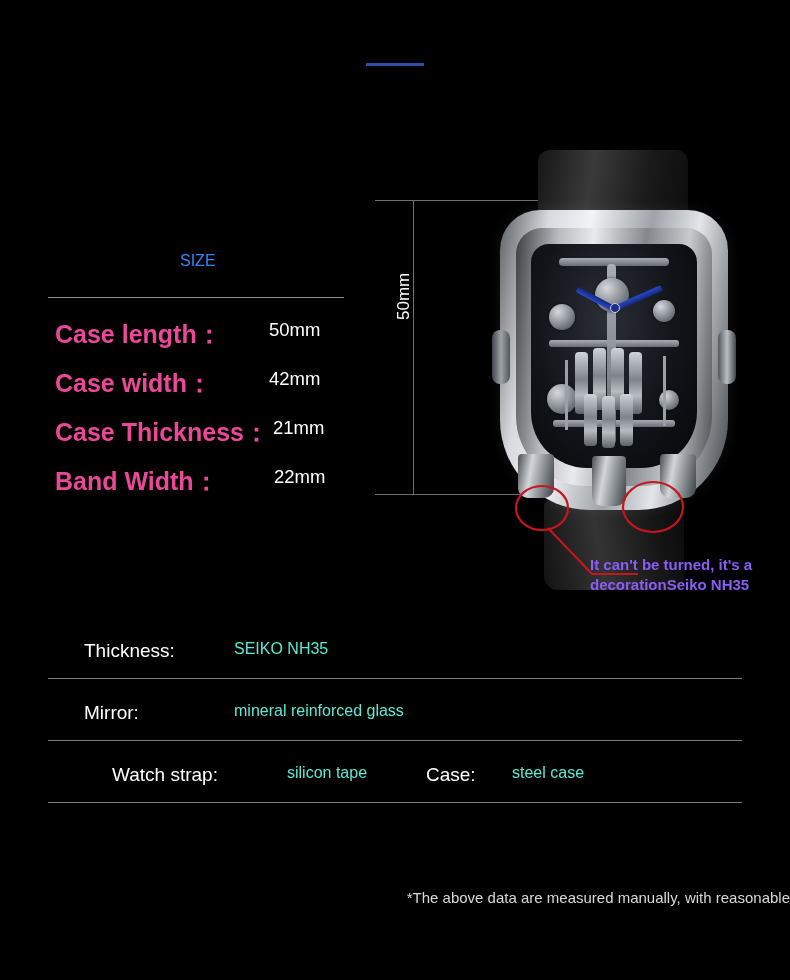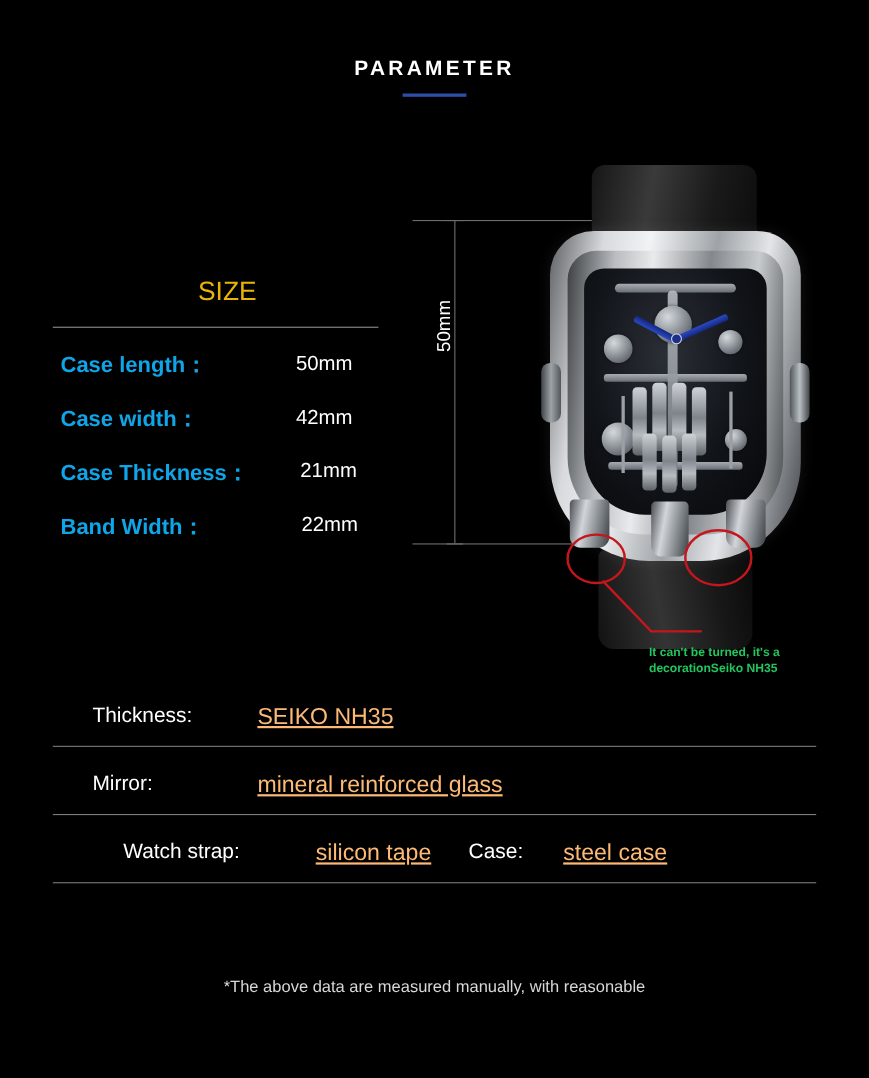--- a/index.html
+++ b/index.html
@@ -36,22 +36,22 @@
     height: 3px;
     background: #2b4fa8;
     margin: 11px auto 0 auto;
   }
 
   
   .size-title {
     position: absolute;
     left: 180px;
     top: 252px;
-    font-size: 24px;
-    color: #eab308;
+    font-size: 16px;
+    color: #3b82f6;
   }
   .size-divider {
     position: absolute;
     left: 48px;
     top: 297px;
     width: 296px;
     height: 1px;
     background: #8d8d8d;
   }
   .size-table {
@@ -61,23 +61,23 @@
     width: 300px;
   }
   .size-row {
     height: 49px;
     position: relative;
   }
   .size-label {
     position: absolute;
     left: 7px;
     top: 0;
-    font-size: 20px;
+    font-size: 25px;
     font-weight: bold;
-    color: #0ea5e9;
+    color: #ec4899;
     white-space: nowrap;
   }
   .size-value {
     position: absolute;
     top: 1px;
     font-size: 18.5px;
     color: #ffffff;
     white-space: nowrap;
   }
   .size-row:nth-child(1) .size-value { left: 221px; }
@@ -269,26 +269,26 @@
     position: absolute;
     left: 0;
     top: 0;
     width: 420px;
     height: 470px;
     pointer-events: none;
   }
   .anno-text {
     position: absolute;
     left: 220px;
-    top: 436px;
+    top: 405px;
     width: 200px;
-    font-size: 11px;
+    font-size: 15px;
     font-weight: bold;
     line-height: 1.35;
-    color: #22c55e;
+    color: #8b5cf6;
   }
 
   
   .specs {
     position: absolute;
     left: 48px;
     top: 628px;
     width: 694px;
   }
   .spec-row {
@@ -303,55 +303,53 @@
     background: #7c7c7c;
   }
   .spec-label {
     position: absolute;
     font-size: 19px;
     color: #ffffff;
     white-space: nowrap;
   }
   .spec-value {
     position: absolute;
-    font-size: 21px;
-    color: #fdba74;
+    font-size: 16px;
+    color: #5eead4;
     white-space: nowrap;
-    text-decoration: underline;
   }
 
   .r1-label { left: 36px; top: 12px; }
   .r1-value { left: 186px; top: 12px; }
   .r2-label { left: 36px; top: 12px; }
   .r2-value { left: 186px; top: 12px; }
   .r3-label { left: 36px; top: 12px; margin-left: 28px; }
   .r3-value { left: 207px; top: 12px; margin-left: 32px; }
   .r3-label2 { left: 378px; top: 12px; }
   .r3-value2 { left: 464px; top: 12px; }
   .r4-label { left: 36px; top: 12px; }
   .r4-label2 { left: 383px; top: 12px; }
   .r4-value2 { left: 533px; top: 12px; }
 
   
   .footnote {
     position: absolute;
     left: 0;
     top: 884px;
     width: 790px;
-    text-align: center;
+    text-align: right;
     font-size: 15px;
     line-height: 1.85;
     color: #d8d8d8;
   }
 </style>
 </head>
 <body>
 
 <div class="header">
-  <div class="header-title">PARAMETER</div>
   <div class="header-rule"></div>
 </div>
 
 <div class="size-title">SIZE</div>
 <div class="size-divider"></div>
 
 <div class="size-table">
   <div class="size-row">
     <span class="size-label">Case length：</span>
     <span class="size-value">50mm</span>

